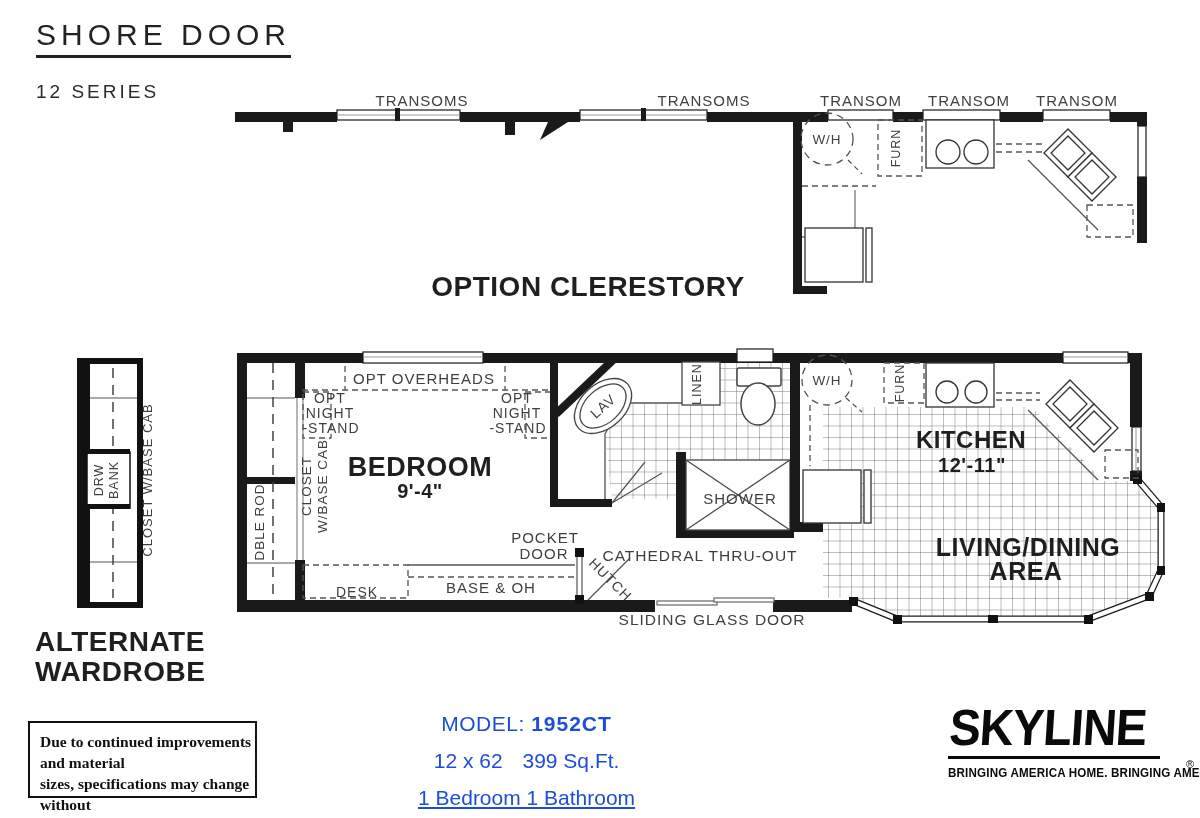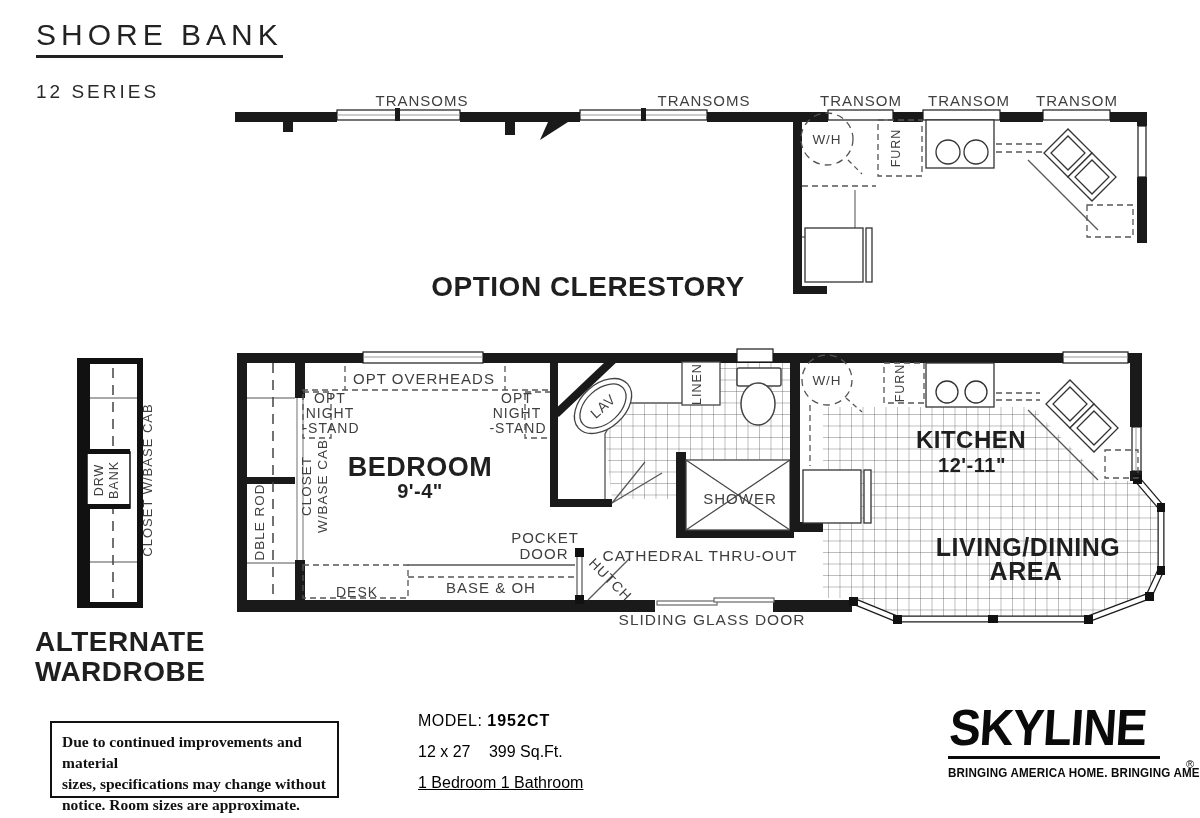--- a/index.html
+++ b/index.html
@@ -7,27 +7,27 @@
         font-family:"Liberation Sans",sans-serif;}
   .plan-svg{position:absolute;left:0;top:0;width:1200px;height:818px;}
 
   
   .header{position:absolute;left:36px;top:18px;color:#1c1c1c;}
   .header .title{font-size:30px;letter-spacing:5px;font-weight:500;color:#222;
       border-bottom:3px solid #222;padding-bottom:3px;display:inline-block;}
   .header .series{font-size:19px;letter-spacing:3px;margin-top:23px;color:#2a2a2a;}
 
   
-  .disclaimer{position:absolute;left:28px;top:721px;width:289px;height:77px;
+  .disclaimer{position:absolute;left:28px;top:721px;width:229px;height:77px;
       border:2px solid #111;box-sizing:border-box;padding:9px 1px 0 10px;
       font-family:"Liberation Serif",serif;font-weight:bold;font-size:15.5px;
-      line-height:1.35;color:#111;margin-left:22px;}
-
-  
-  .model{position:absolute;left:418px;top:712px;color:#000000;font-size:16px;}
+      line-height:1.35;color:#111;}
+
+  
+  .model{position:absolute;left:418px;top:712px;color:#1d4ed8;font-size:21px;text-align:center;}
   .model .row1{letter-spacing:.5px;}
   .model .row1 b{font-weight:bold;letter-spacing:1px;}
   .model .row2{margin-top:13px;}
   .model .row2 .sq{margin-left:14px;}
   .model .row3{margin-top:13px;text-decoration:underline;}
 
   
   .logo{position:absolute;left:948px;top:706px;width:240px;color:#0a0a0a;}
   .logo .brand{font-size:47px;font-weight:bold;letter-spacing:-1px;
       transform:scaleY(1.08) skewX(-4deg);transform-origin:left bottom;
@@ -41,21 +41,21 @@
   text{font-family:"Liberation Sans",sans-serif;}
   .lbl{fill:#3f3f3f;letter-spacing:1px;}
   .lbl-b{fill:#1f1f1f;font-weight:bold;letter-spacing:.5px;}
 </style>
 </head>
 <body>
 
 <div class="page">
 
   <div class="header">
-    <div class="title">SHORE BANK</div>
+    <div class="title">SHORE DOOR</div>
     <div class="series">12 SERIES</div>
   </div>
 
   <svg class="plan-svg" viewBox="0 0 1200 818">
     <defs>
       <pattern id="tile" width="11.5" height="11.5" patternUnits="userSpaceOnUse">
         <path d="M11.5 0H0V11.5" fill="none" stroke="#4a4a4a" stroke-width="0.7"></path>
       </pattern>
     </defs>
 
@@ -332,21 +332,21 @@
     <div>sizes, specifications may change without</div>
     <div>notice. Room sizes are approximate.</div>
   </div>
 
   <div class="model">
     <div class="row1">
       <span>MODEL:</span>
       <b>1952CT</b>
     </div>
     <div class="row2">
-      <span>12 x 27</span>
+      <span>12 x 62</span>
       <span class="sq">399 Sq.Ft.</span>
     </div>
     <div class="row3">1 Bedroom 1 Bathroom</div>
   </div>
 
   <div class="logo">
     <div class="brand">SKYLINE</div>
     <div class="bar"></div>
     <div class="reg">®</div>
     <div class="tagline">BRINGING AMERICA HOME. BRINGING AMERICA FUN.</div>

